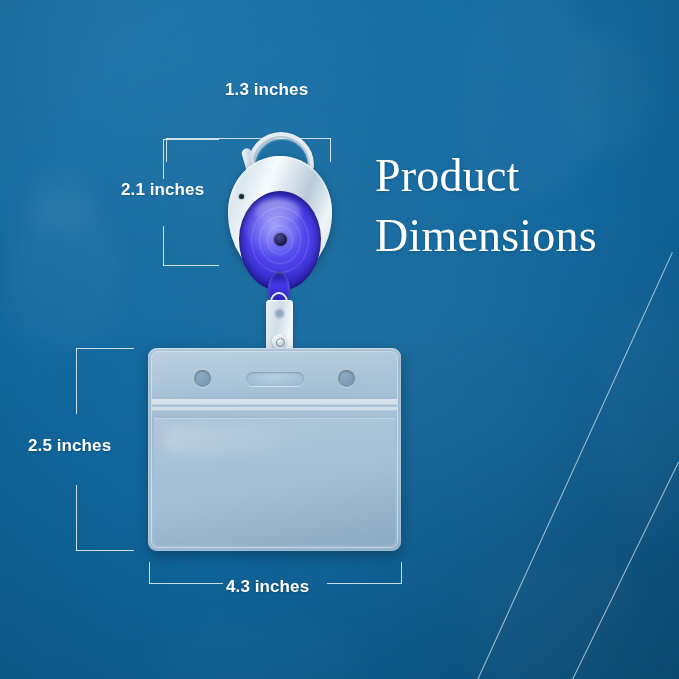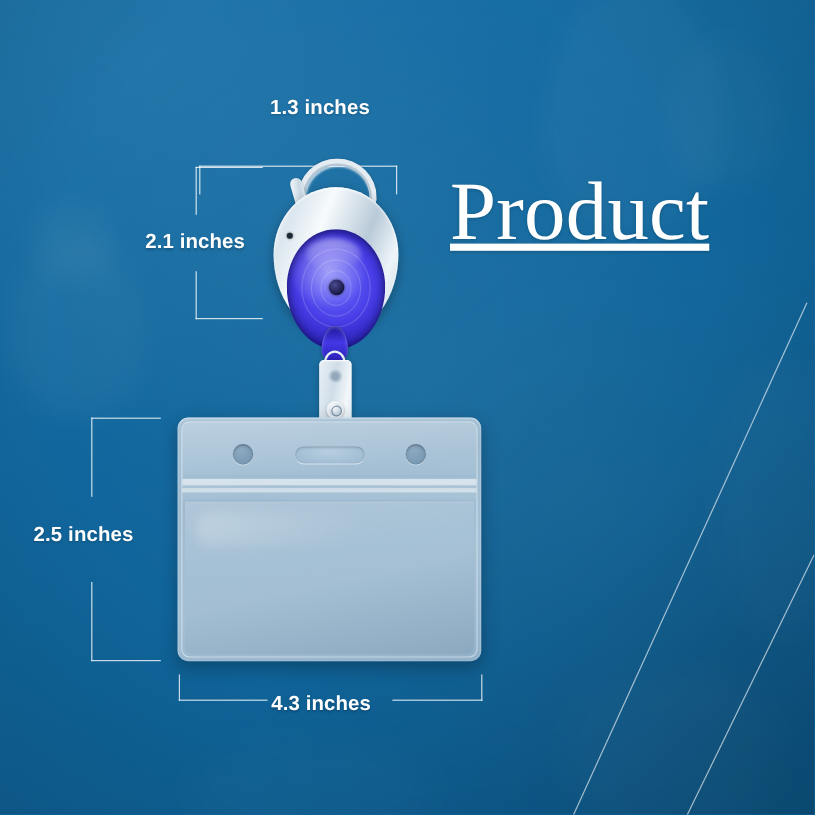--- a/index.html
+++ b/index.html
@@ -39,35 +39,34 @@
 
   
   .diag { position:absolute; background:rgba(255,255,255,0.62); transform-origin:top left; }
   .diag.d1 { left:672px; top:252px; width:1px; height:500px; transform:rotate(24.5deg); }
   .diag.d2 { left:678px; top:462px; width:1px; height:270px; transform:rotate(26deg); }
 
   
   #headline {
     position:absolute; left:375px; top:146px; width:300px;
     font-family:"Liberation Serif", serif;
-    color:#ffffff; font-size:69px; line-height:60px;
+    color:#ffffff; font-size:46px; line-height:60px;
     letter-spacing:.2px;
     text-shadow:0 1px 3px rgba(0,0,0,0.18);
-    text-decoration:underline;
   }
   #headline .ln { display:block; white-space:nowrap; }
 
   
   .dimlabel {
     position:absolute; color:#fff; font-weight:bold; font-size:17px;
     letter-spacing:.1px; white-space:nowrap;
     text-shadow:0 1px 2px rgba(0,0,0,0.22);
   }
   #lbl-width-reel  { left:225px; top:80px; }
-  #lbl-height-reel { left:121px; top:192px; }
+  #lbl-height-reel { left:121px; top:180px; }
   #lbl-height-card { left:28px;  top:436px; }
   #lbl-width-card  { left:226px; top:577px; }
 
   
   .bk { position:absolute; }
   .bk i { position:absolute; background:rgba(255,255,255,0.78); display:block; }
 
   
   #bk-reel-w { left:166px; top:138px; width:165px; height:24px; }
   #bk-reel-w .top  { left:0;    top:0;  width:165px; height:1px; }
@@ -249,20 +248,21 @@
   <div class="ghost g5"></div>
   <div class="ghost g6"></div>
   <div class="ghost g7"></div>
   <div class="vig"></div>
 
   <div class="diag d1"></div>
   <div class="diag d2"></div>
 
   <div id="headline">
     <span class="ln">Product</span>
+    <span class="ln">Dimensions</span>
   </div>
 
   <div class="bk" id="bk-reel-w">
     <i class="top"></i>
       <i class="l"></i>
       <i class="r"></i>
   </div>
   <div class="bk" id="bk-reel-h">
     <i class="tv"></i>
       <i class="th"></i>

